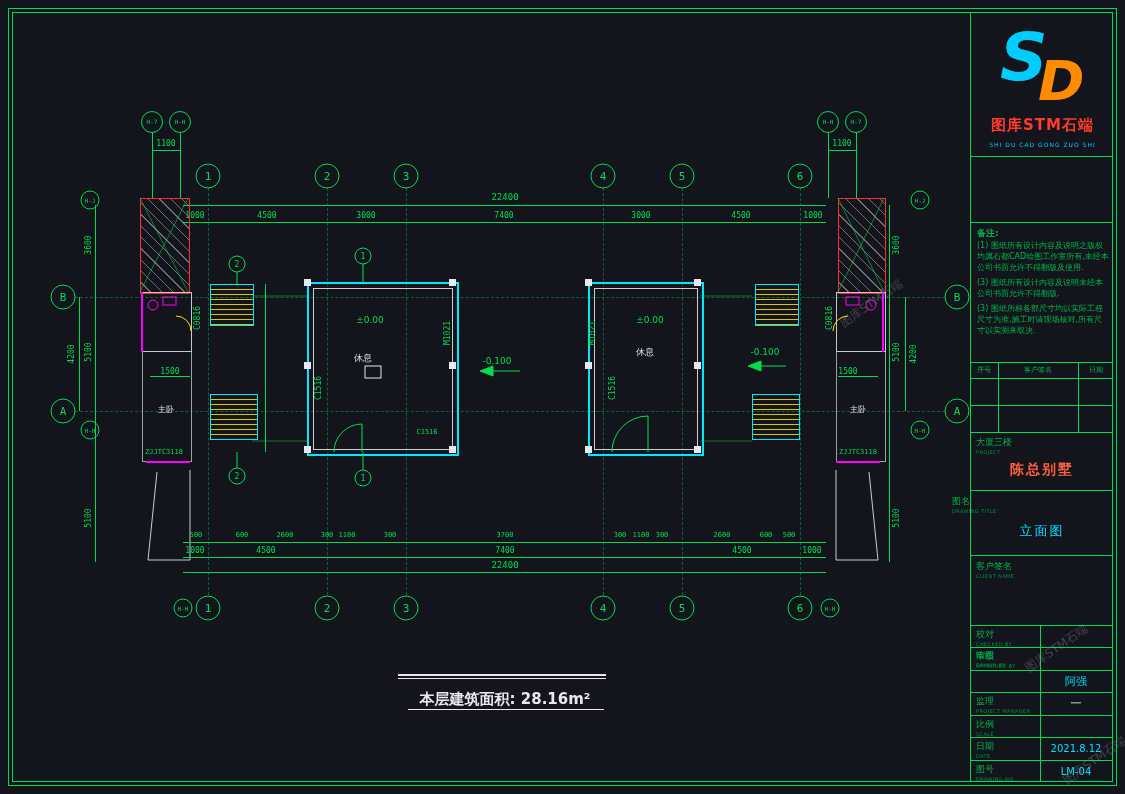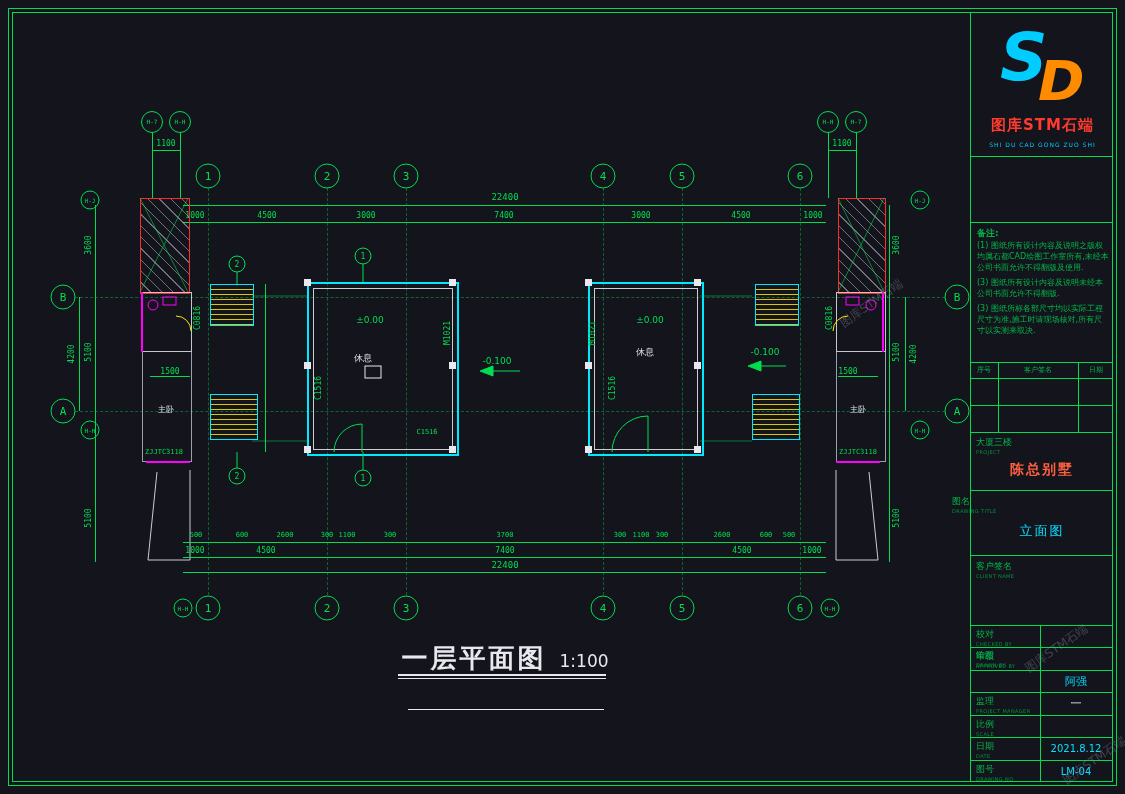--- a/index.html
+++ b/index.html
@@ -253,26 +253,23 @@
 
   <div class="bub" style="left:183px;top:608px;width:17px;height:17px;font-size:6px">H-H</div>
   <div class="bub" style="left:208px;top:608px;width:23px;height:23px;font-size:11px">1</div>
   <div class="bub" style="left:327px;top:608px;width:23px;height:23px;font-size:11px">2</div>
   <div class="bub" style="left:406px;top:608px;width:23px;height:23px;font-size:11px">3</div>
   <div class="bub" style="left:603px;top:608px;width:23px;height:23px;font-size:11px">4</div>
   <div class="bub" style="left:682px;top:608px;width:23px;height:23px;font-size:11px">5</div>
   <div class="bub" style="left:800px;top:608px;width:23px;height:23px;font-size:11px">6</div>
   <div class="bub" style="left:830px;top:608px;width:17px;height:17px;font-size:6px">H-H</div>
 
-  <div class="abs" style="left:360px;top:641px;width:290px;text-align:center;color:var(--w)">
-    <span style="font-size:26px;font-weight:bold;letter-spacing:3px">一层平面图</span>
-    <span style="font-size:17px;margin-left:8px">1:100</span>
-  </div>
   <div class="hlw" style="left:398px;top:674px;width:208px;height:2px"></div>
   <div class="hlw" style="left:398px;top:678px;width:208px;height:1px"></div>
+  <div class="abs" style="left:385px;top:690px;width:240px;text-align:center;color:var(--w);font-size:15px;font-weight:bold">本层建筑面积: 28.16m²</div>
   <div class="hlw" style="left:408px;top:709px;width:196px;height:1px"></div>
 
   <svg width="110" height="96" style="position:absolute;left:992px;top:16px">
     <text x="8" y="64" font-family="DejaVu Sans, sans-serif" font-size="66" font-weight="bold" font-style="italic" fill="#00ccff">S</text>
     <text x="46" y="84" font-family="DejaVu Sans, sans-serif" font-size="56" font-weight="bold" font-style="italic" fill="#ff8c00">D</text>
   </svg>
   <div class="abs" style="left:972px;top:116px;width:141px;text-align:center;color:var(--tred);font-size:15px;font-weight:bold;letter-spacing:1px">图库STM石端</div>
   <div class="abs" style="left:972px;top:141px;width:141px;text-align:center;color:#00ccff;font-size:6px;letter-spacing:1px">SHI DU CAD GONG ZUO SHI</div>
   <div class="hl" style="left:970px;top:156px;width:143px"></div>
 

